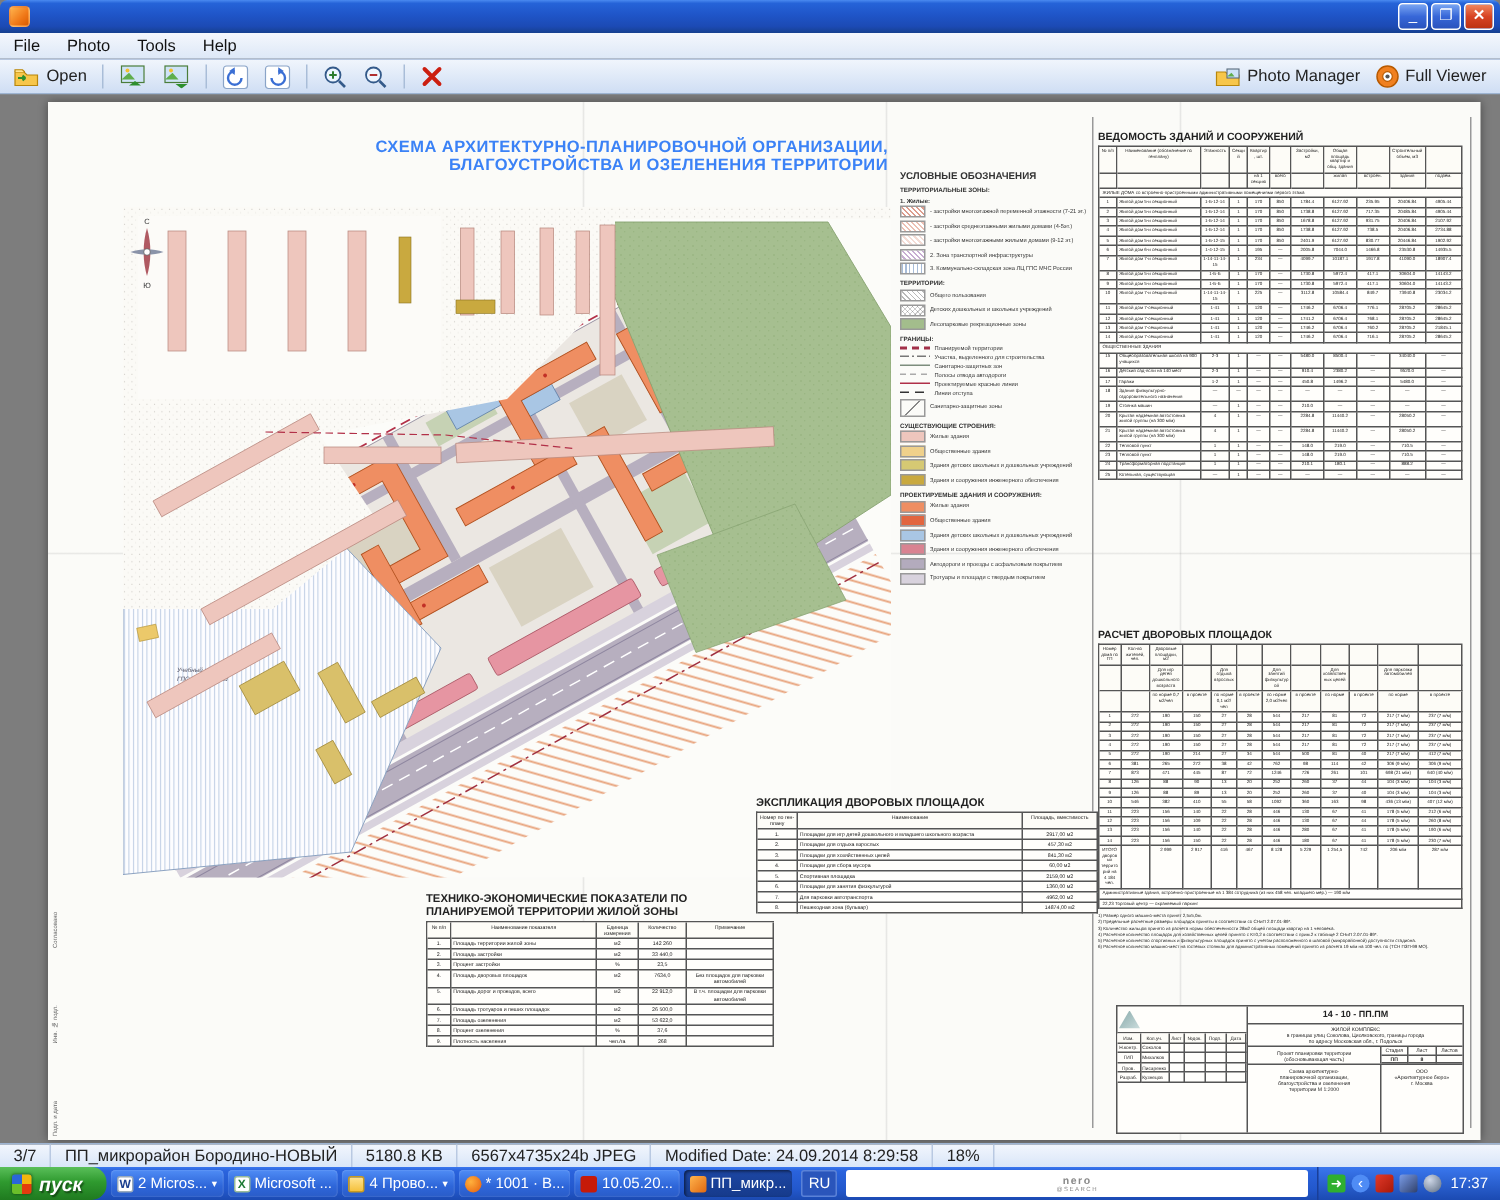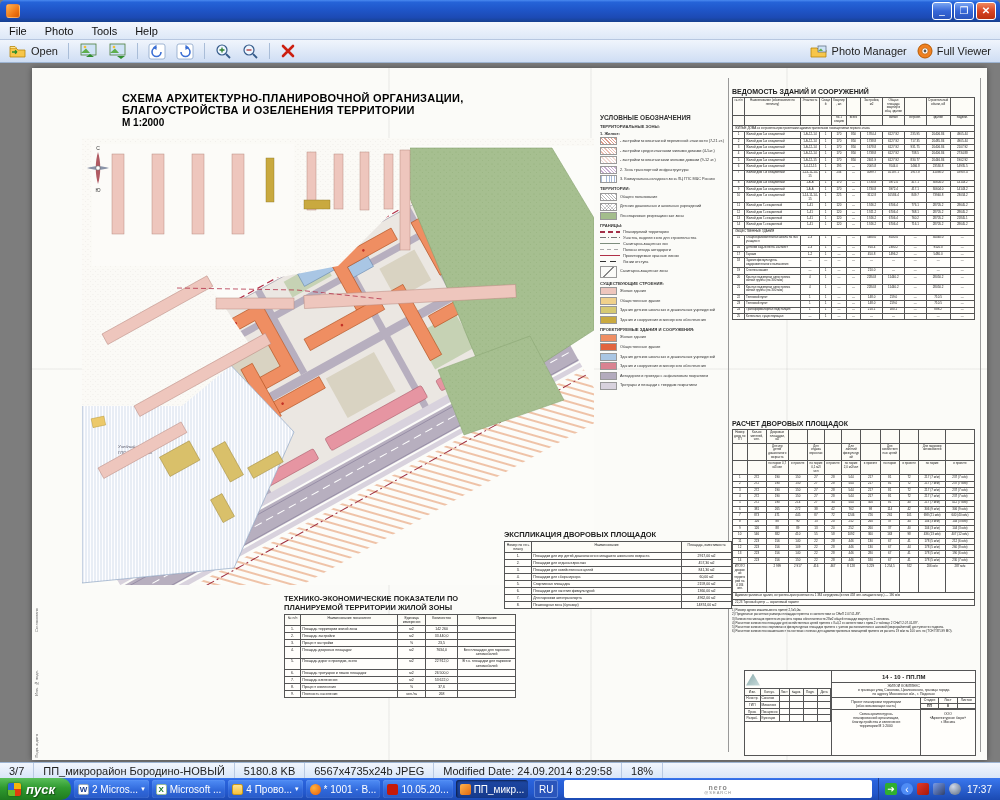--- a/index.html
+++ b/index.html
@@ -34,22 +34,22 @@
   .tico{display:block;}
 
   
   .viewer{position:absolute;left:0;top:63px;width:1000px;height:699px;background:#7d7d7d;overflow:hidden;}
   .sheet{position:absolute;left:32px;top:5px;width:955px;height:692px;background:#fbfbf8;
     box-shadow:0 0 6px #0006;overflow:hidden;color:#222;}
   .fold-v{position:absolute;top:0;width:2px;height:100%;background:linear-gradient(90deg,#0000,#00000014,#0000);}
   .fold-h{position:absolute;left:0;height:2px;width:100%;background:linear-gradient(180deg,#0000,#00000012,#0000);}
   .frame-r{position:absolute;top:10px;bottom:8px;width:1px;background:#999;}
 
-  .doc-title{position:absolute;left:90px;top:24px;width:470px;text-align:left;
-    font-weight:bold;color:#000000;}
+  .doc-title{position:absolute;left:90px;top:24px;width:470px;text-align:right;
+    font-weight:bold;color:#3b82f6;}
   .doc-title .l1{font-size:11px;letter-spacing:.3px;}
   .doc-title .l2{font-size:11px;letter-spacing:.3px;}
   .doc-title .l3{font-size:10px;margin-top:1px;}
 
   .vlabels{position:absolute;left:2px;top:540px;display:flex;flex-direction:column;gap:38px;}
   .vlabel{writing-mode:vertical-rl;transform:rotate(180deg);font-size:4px;color:#666;}
 
   
   .legend{position:absolute;left:568px;top:46px;width:146px;color:#333;}
   .lg-title{font-size:6.5px;font-weight:bold;margin:0 0 3px;}
@@ -273,21 +273,20 @@
       <div class="fold-v" style="left:356px"></div>
       <div class="fold-v" style="left:558px"></div>
       <div class="fold-v" style="left:754px"></div>
       <div class="fold-h" style="top:300px"></div>
       <div class="frame-r" style="left:696px"></div>
       <div class="frame-r" style="left:948px"></div>
 
       <div class="doc-title">
         <div class="l1">СХЕМА АРХИТЕКТУРНО-ПЛАНИРОВОЧНОЙ ОРГАНИЗАЦИИ,</div>
         <div class="l2">БЛАГОУСТРОЙСТВА И ОЗЕЛЕНЕНИЯ ТЕРРИТОРИИ</div>
-        <div class="l3">М 1:2000</div>
       </div>
 
       <div class="vlabels">
         <div class="vlabel">Согласовано</div>
         <div class="vlabel">Инв. № подл.</div>
         <div class="vlabel">Подп. и дата</div>
       </div>
 
       <svg style="position:absolute;left:50px;top:70px" width="512" height="447" viewBox="0 0 512 447">
         <defs>

